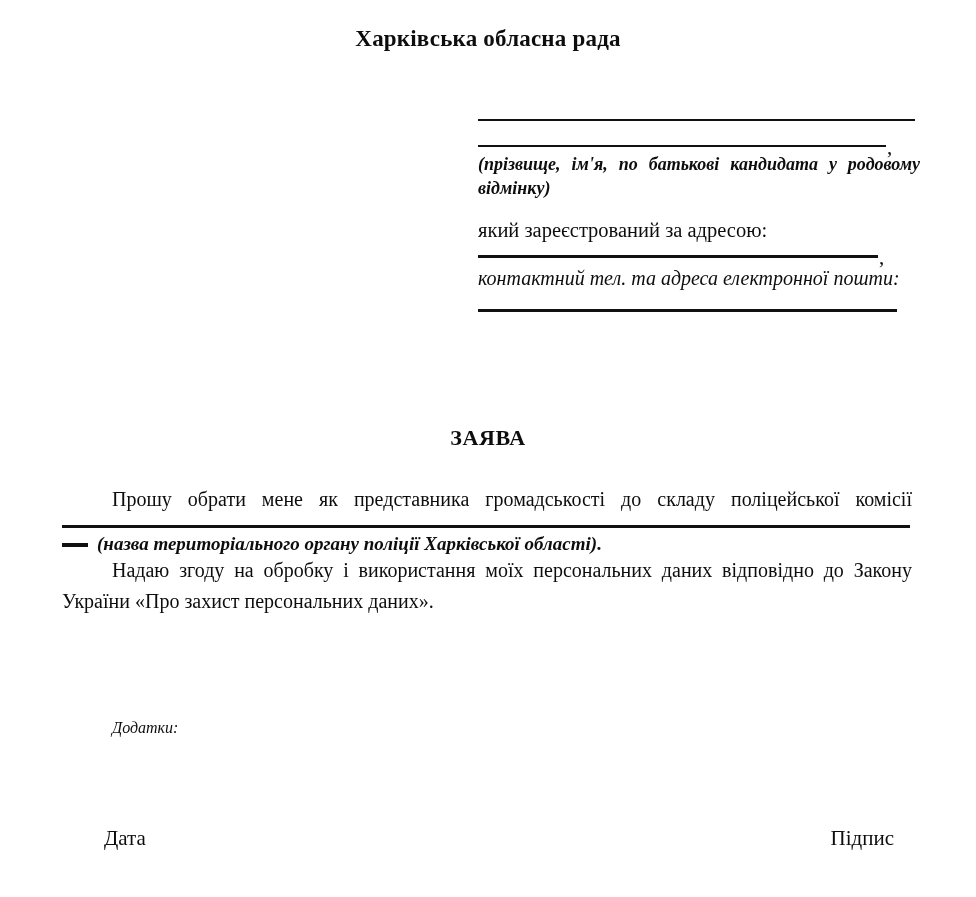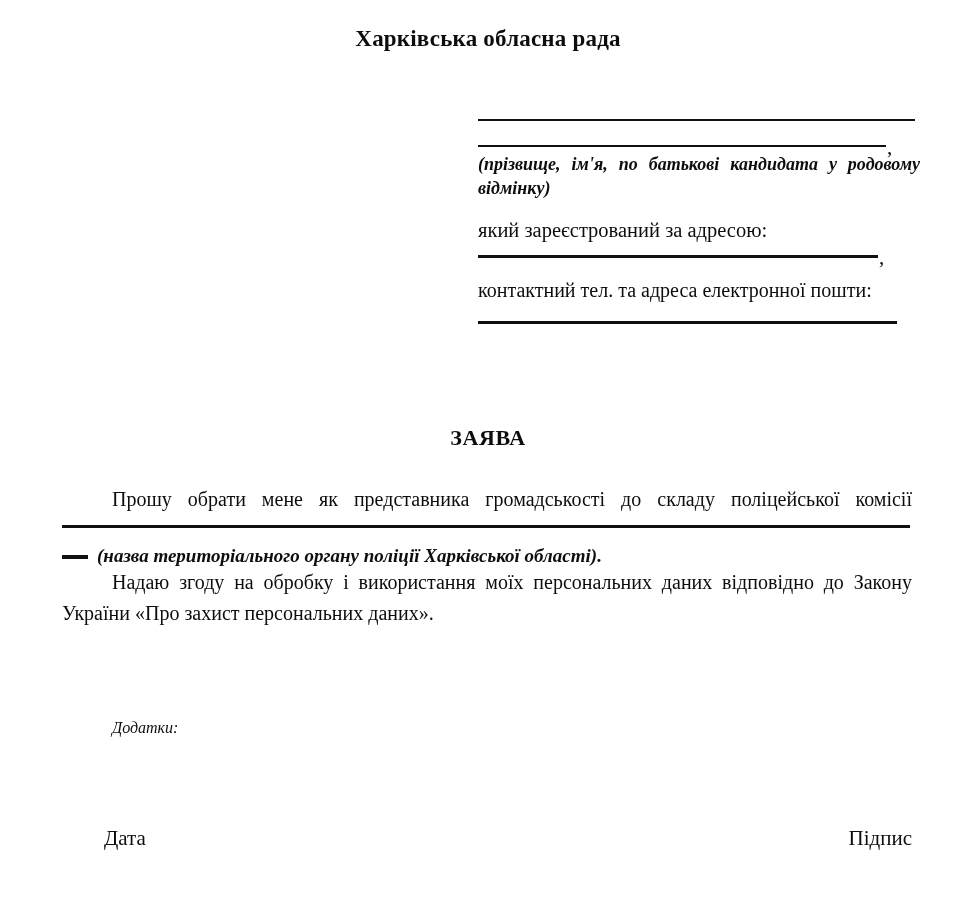--- a/index.html
+++ b/index.html
@@ -102,22 +102,23 @@
     display: inline-block;
     width: 400px;
     height: 3px;
     background: #111111;
     vertical-align: middle;
   }
 
   .contact-line {
     font-size: 20px;
     line-height: 1.25;
-    margin-top: 20px;
-    white-space: nowrap;
+    margin-top: 8px;
+    white-space: nowrap;
+    font-style: italic;
   }
 
   .rule-contact {
     width: 419px;
     height: 3px;
     background: #111111;
     margin-top: 18px;
   }
 
   
@@ -150,21 +151,21 @@
   .para-normal-last { text-align-last: left; }
 
   .rule-body {
     width: 848px;
     height: 3px;
     background: #111111;
     margin-top: 11px;
   }
 
   .org-caption-row {
-    margin-top: 17px;
+    margin-top: 5px;
     white-space: nowrap;
     font-size: 0;
   }
   .short-underscore {
     display: inline-block;
     width: 26px;
     height: 4px;
     background: #111111;
     vertical-align: baseline;
     position: relative;
@@ -195,21 +196,21 @@
     position: absolute;
     left: 62px;
     top: 826px;
     width: 850px;
     display: flex;
     justify-content: space-between;
     align-items: flex-start;
     font-size: 21px;
   }
   .footer-date { margin-left: 42px; }
-  .footer-sign { }
+  .footer-sign { margin-right: 18px; }
 </style>
 </head>
 <body>
 
 <div class="page">
 
   <div class="doc-title">Харківська обласна рада</div>
 
   <div class="header-block">
 

